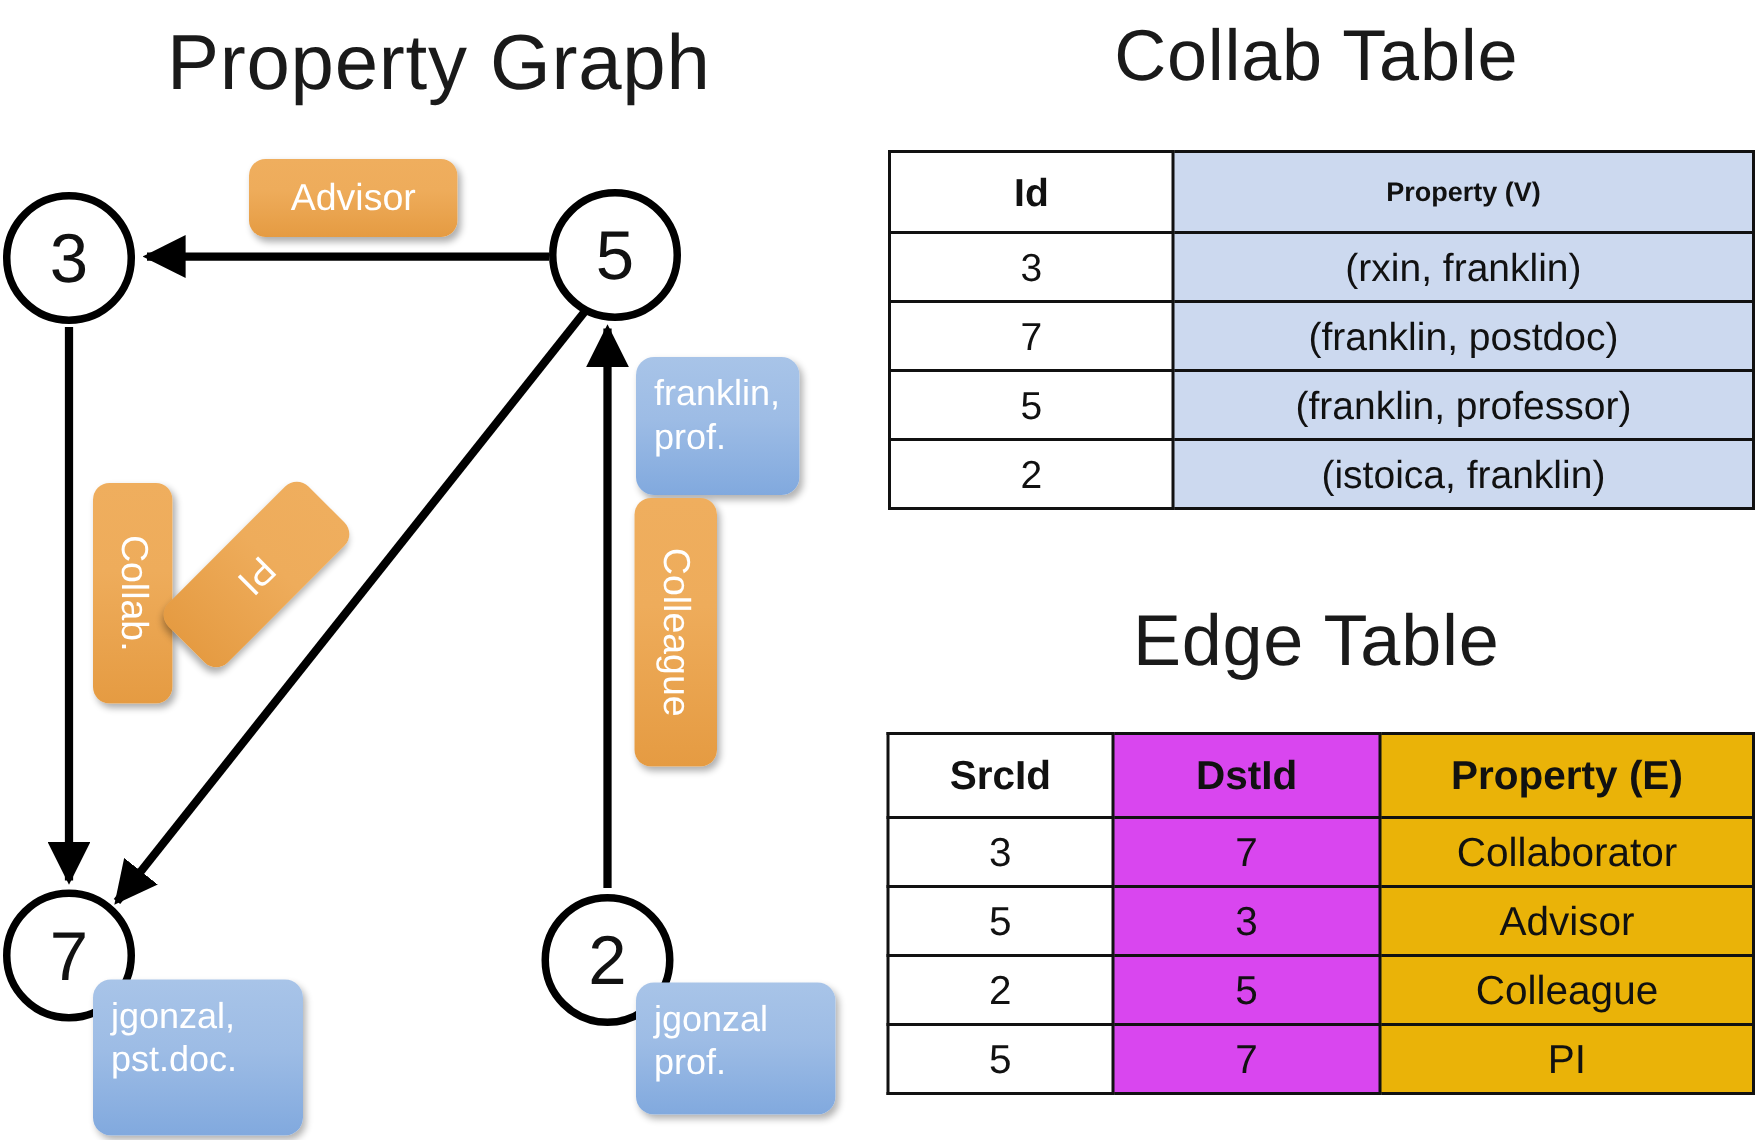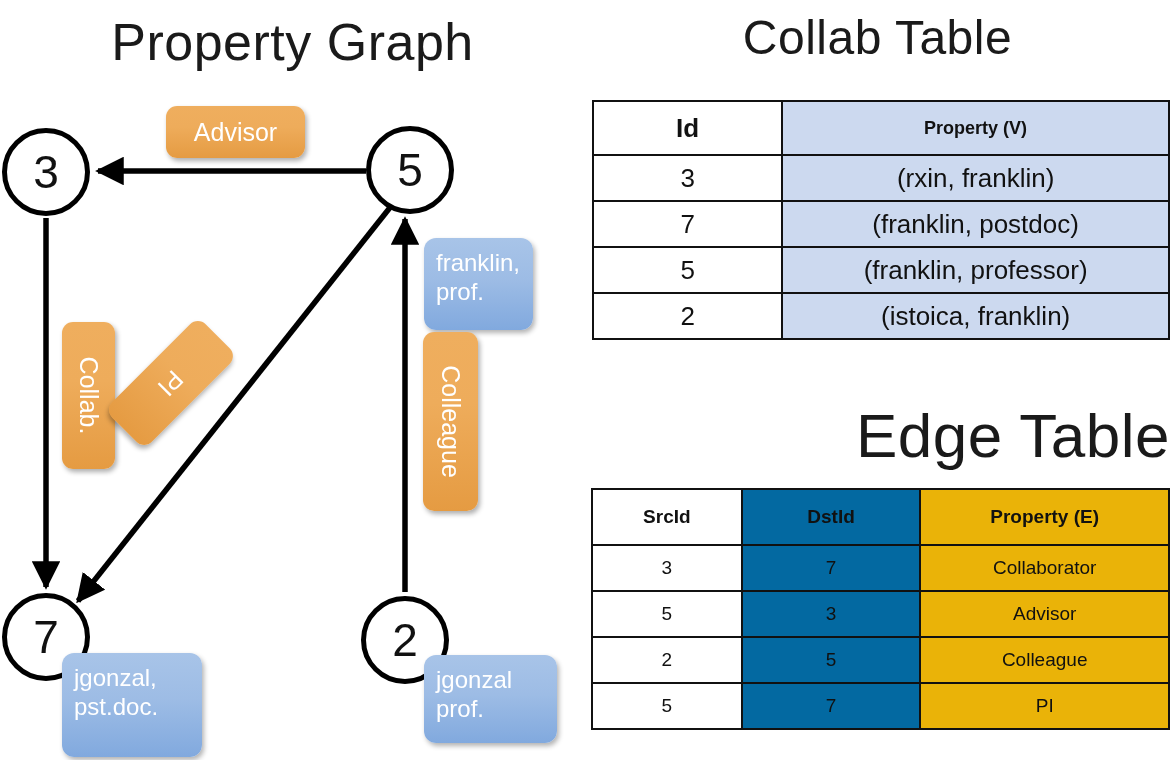--- a/index.html
+++ b/index.html
@@ -31,22 +31,22 @@
     text-align: center;
     font-size: 52px;
   }
   #title-vertex-table {
     left: 585px; top: 10px; width: 585px;
     text-align: center;
     font-size: 48px;
   }
   #title-edge-table {
     left: 585px; top: 400px; width: 585px;
-    text-align: right;
-    font-size: 62px;
+    text-align: center;
+    font-size: 48px;
   }
 
   
   #graph-panel {
     position: absolute;
     left: 0; top: 0;
     width: 585px; height: 760px;
   }
   #graph-edges {
     position: absolute;
@@ -158,23 +158,23 @@
   }
   #vertex-table th, #vertex-table td { height: 44px; font-size: 26px; }
   #vertex-table .col-id   { width: 188px; background: #ffffff; }
   #vertex-table .col-prop { width: 386px; background: #ccd9ef; }
   #vertex-table th.col-prop { font-size: 18px; }
   #vertex-table thead th { height: 52px; }
 
   #edge-table {
     left: 591px; top: 488px;
   }
-  #edge-table th, #edge-table td { height: 44px; font-size: 19px; }
+  #edge-table th, #edge-table td { height: 44px; font-size: 27px; }
   #edge-table .col-src  { width: 148px; background: #ffffff; }
-  #edge-table .col-dst  { width: 177px; background: #0369a1; }
+  #edge-table .col-dst  { width: 177px; background: #d946ef; }
   #edge-table .col-prop { width: 247px; background: #eab308; }
   #edge-table thead th { height: 54px; }
 </style>
 </head>
 <body>
 
 <div class="title" id="title-property-graph">Property Graph</div>
 
 <div class="title" id="title-vertex-table">Collab Table</div>
 

